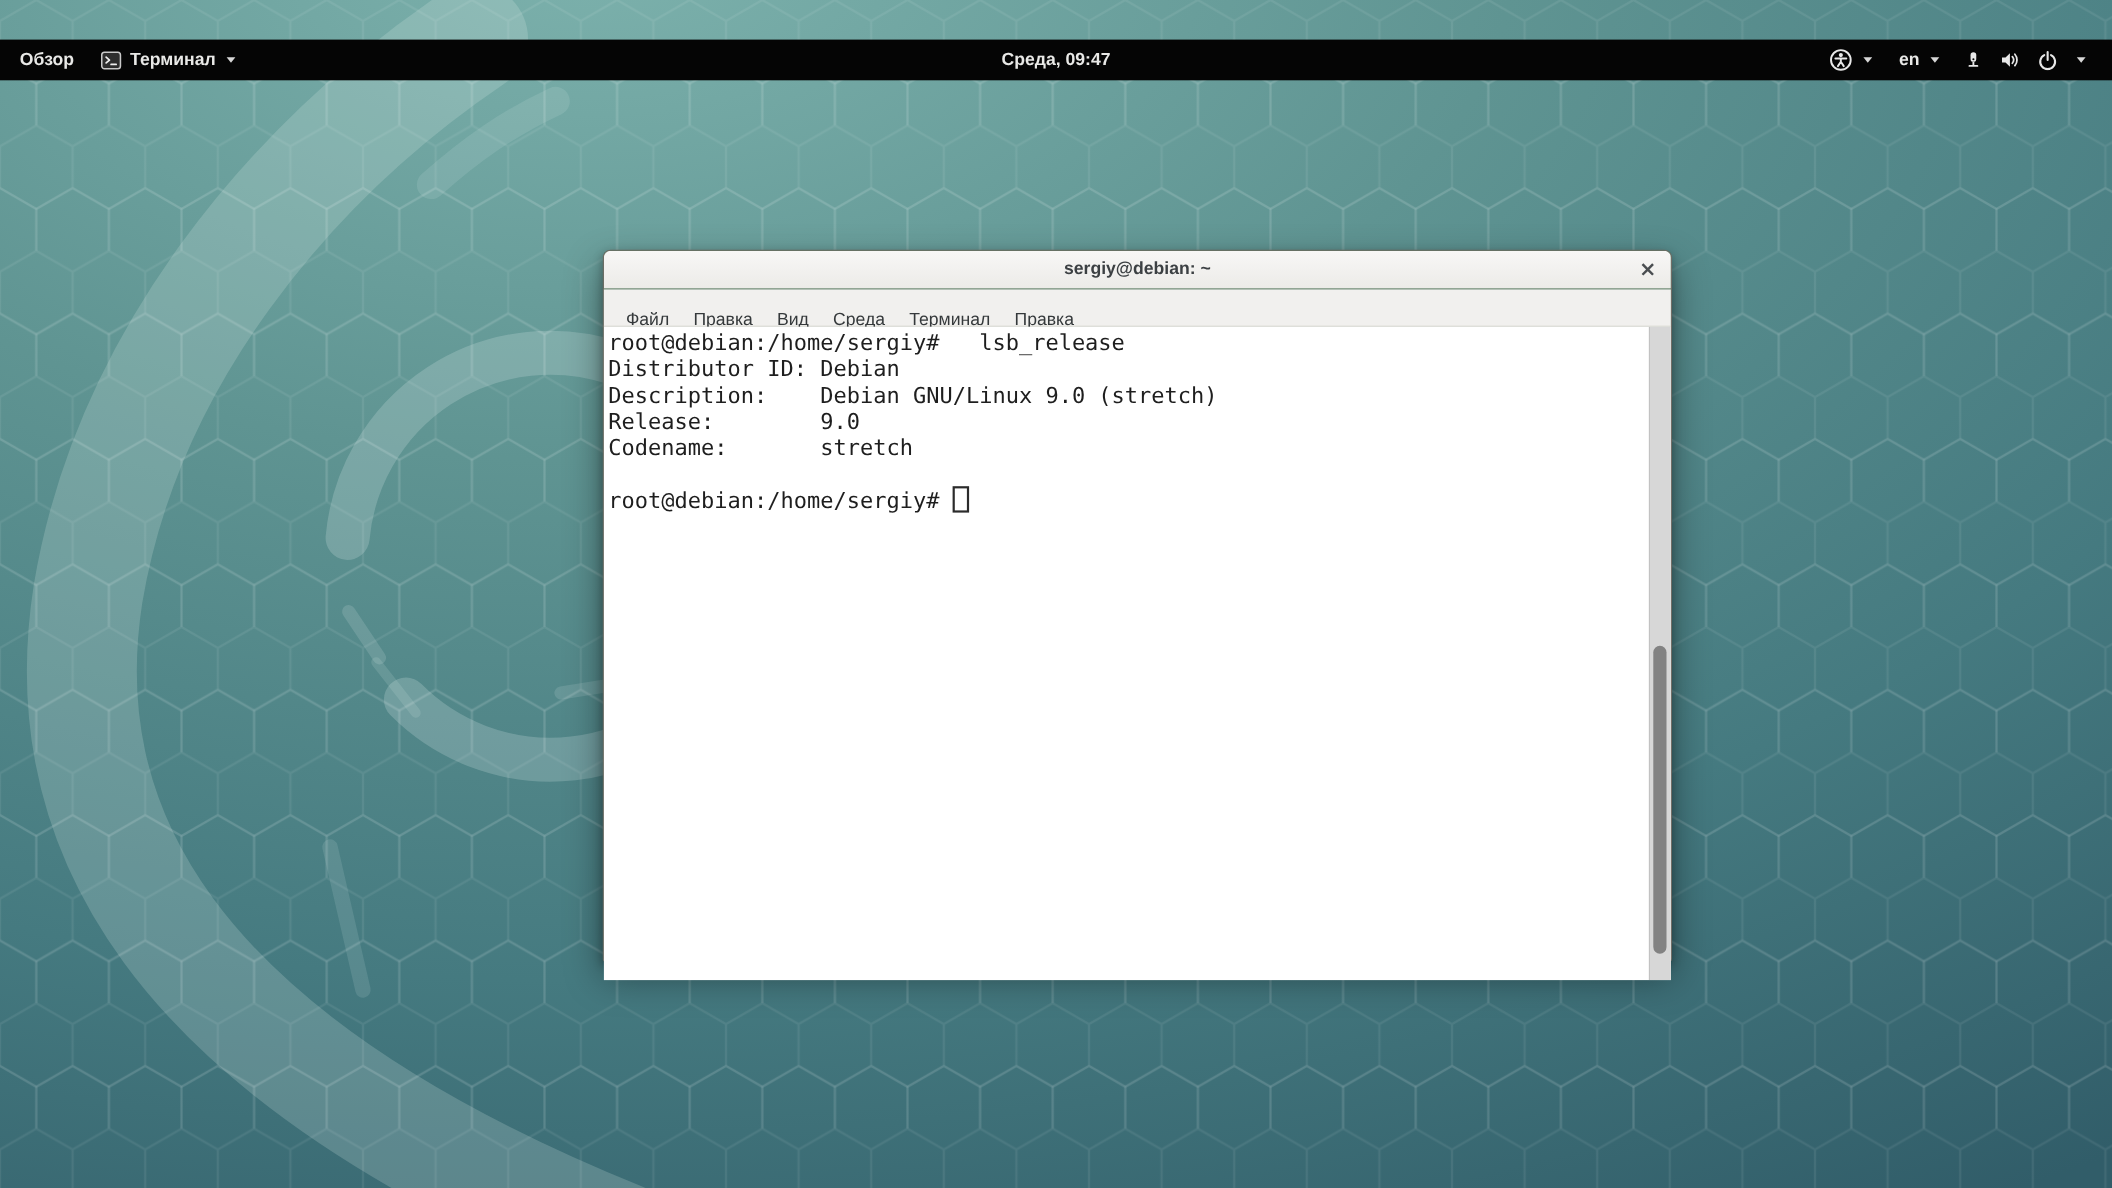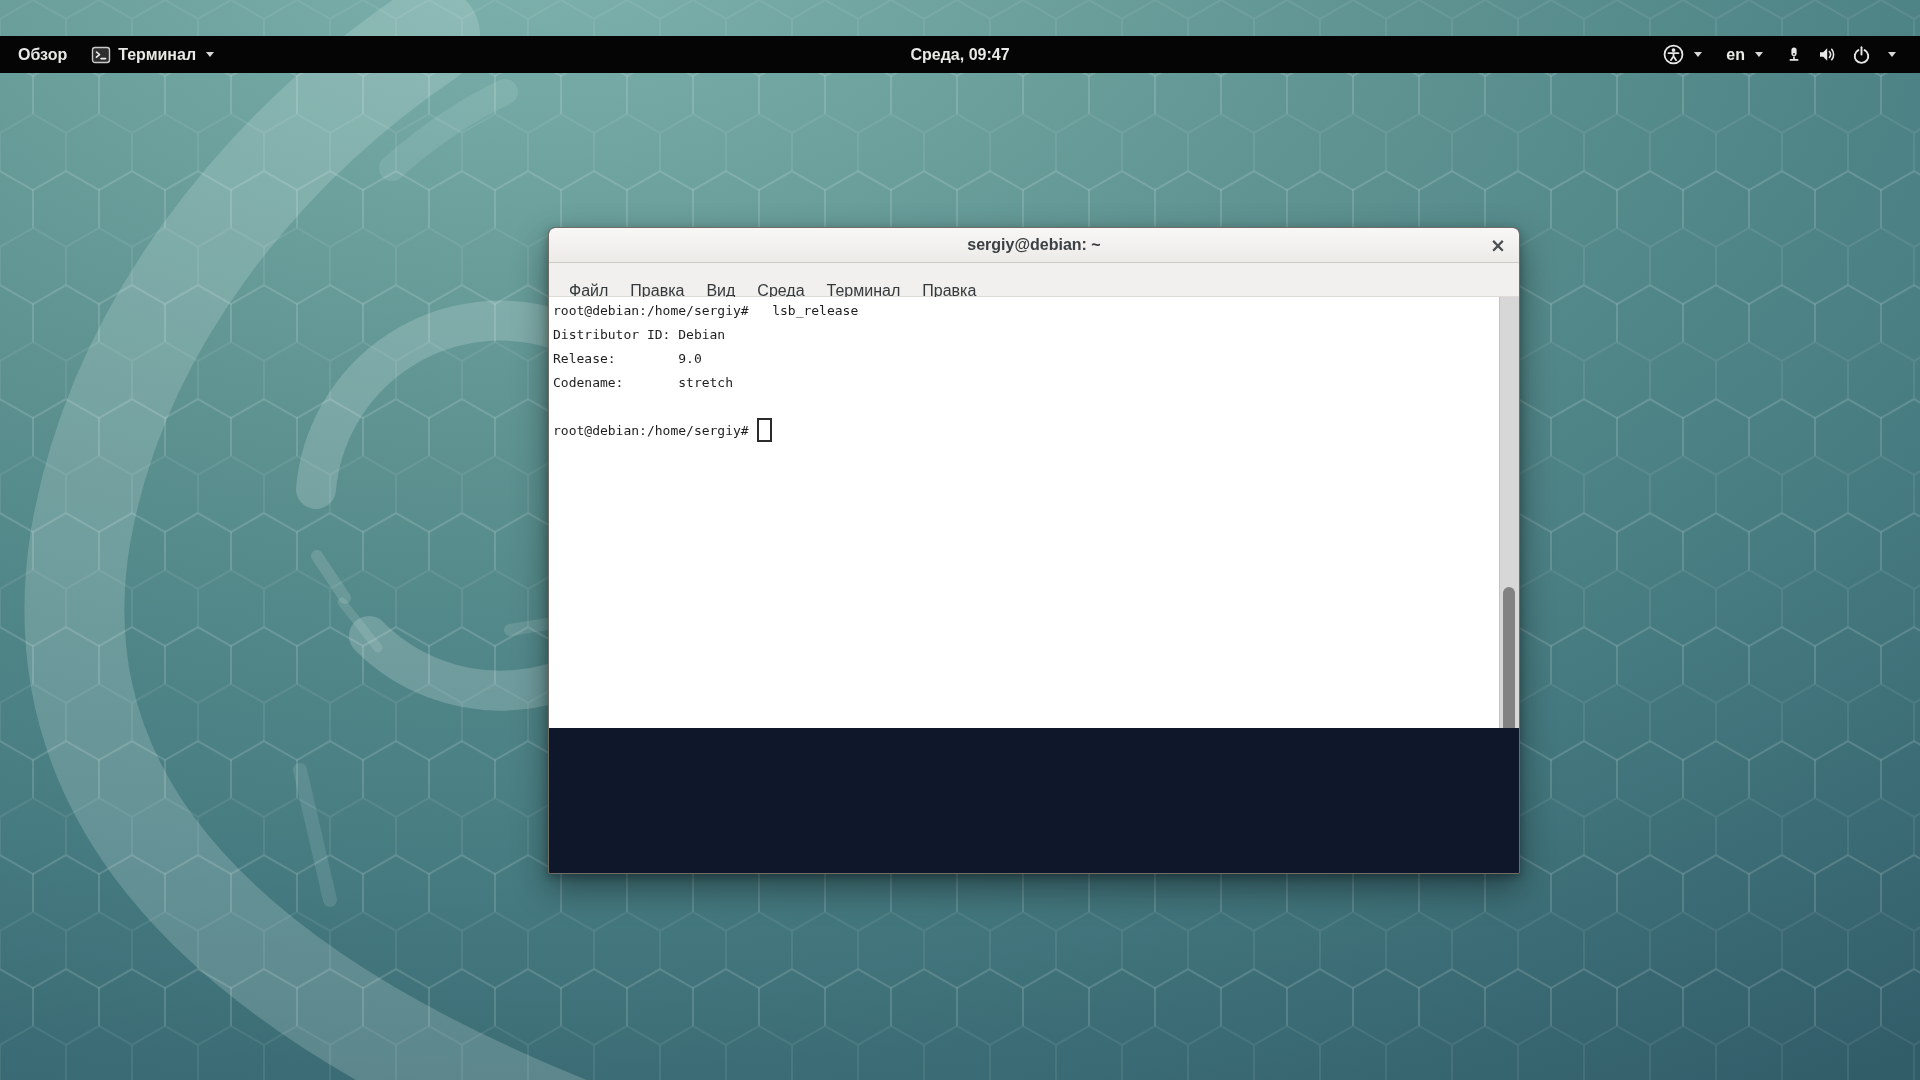--- a/index.html
+++ b/index.html
@@ -16,34 +16,34 @@
     display:flex;align-items:center;}
   .tb-right{position:absolute;right:0;top:0;height:100%;display:flex;align-items:flex-end;padding-right:14px;}
   .tb-item{display:flex;align-items:center;gap:7px;height:100%;padding:0 12px;cursor:default;}
   .caret{width:0;height:0;border-left:4px solid transparent;border-right:4px solid transparent;
     border-top:5px solid #d8d8d8;margin-left:3px;}
   .tb-group{display:flex;align-items:center;gap:14px;height:100%;padding:0 10px;}
   .tb-icon{display:flex;align-items:center;}
 
   
   .window{position:absolute;left:548px;top:227px;width:972px;height:647px;z-index:5;
-    border:1px solid #716d66;border-radius:7px 7px 2px 2px;background:#0f172a;
+    border:1px solid #716d66;border-radius:7px 7px 2px 2px;background:#14532d;
     box-shadow:0 14px 34px rgba(0,0,0,.42),0 3px 9px rgba(0,0,0,.28);box-sizing:border-box;}
   .titlebar{height:34px;background:linear-gradient(#f8f7f6,#ecebe8);
     border-bottom:1px solid #cfccc6;border-radius:6px 6px 0 0;position:relative;
     display:flex;align-items:center;justify-content:center;}
   .title{font-weight:bold;font-size:16px;color:#3c4043;}
   .close-btn{position:absolute;right:0;top:0;height:100%;width:42px;display:flex;
     align-items:center;justify-content:center;font-family:"DejaVu Sans",sans-serif;
     font-size:19px;font-weight:bold;color:#4a4e51;cursor:default;}
   .menubar{height:33px;background:#f1f0ee;border-bottom:1px solid #dedbd5;
     display:flex;align-items:center;padding-left:9px;font-size:16px;color:#35393b;}
   .menu-item{height:100%;display:flex;align-items:center;padding:0 11px;cursor:default;margin-top:22px;}
-  .term{position:relative;height:431px;background:#ffffff;overflow:hidden;
-    font-family:"DejaVu Sans Mono","Liberation Mono",monospace;font-size:13px;
+  .term{position:relative;height:594px;background:#ffffff;overflow:hidden;
+    font-family:"DejaVu Sans Mono","Liberation Mono",monospace;font-size:20px;
     line-height:24px;color:#1e1e1e;padding:2px 26px 0 4px;box-sizing:border-box;}
   .tline{white-space:pre;height:24px;}
   .prompt-line{white-space:pre;height:24px;display:flex;align-items:center;}
   .prompt-text{white-space:pre;}
   .cursor{display:inline-block;width:11px;height:20px;border:2px solid #2b2b2b;
     box-sizing:content-box;margin-top:-2px;}
   .scrollbar{position:absolute;top:0;right:0;bottom:0;width:19px;background:#d7d7d7;
     border-left:1px solid #c2c2c2;}
   .scroll-thumb{position:absolute;left:3px;width:12px;top:290px;height:280px;
     background:#828282;border-radius:6px;}
@@ -160,20 +160,21 @@
     <div class="menu-item">Правка</div>
     <div class="menu-item">Вид</div>
     <div class="menu-item">Среда</div>
     <div class="menu-item">Терминал</div>
     <div class="menu-item">Правка</div>
   </div>
 
   <div class="term">
     <div class="tline">root@debian:/home/sergiy#   lsb_release</div>
     <div class="tline">Distributor ID: Debian</div>
+    <div class="tline">Description:    Debian GNU/Linux 9.0 (stretch)</div>
     <div class="tline">Release:        9.0</div>
     <div class="tline">Codename:       stretch</div>
     <div class="tline"></div>
     <div class="prompt-line">
       <span class="prompt-text">root@debian:/home/sergiy# </span>
       <span class="cursor"></span>
     </div>
 
     <div class="scrollbar">
       <div class="scroll-thumb"></div>

